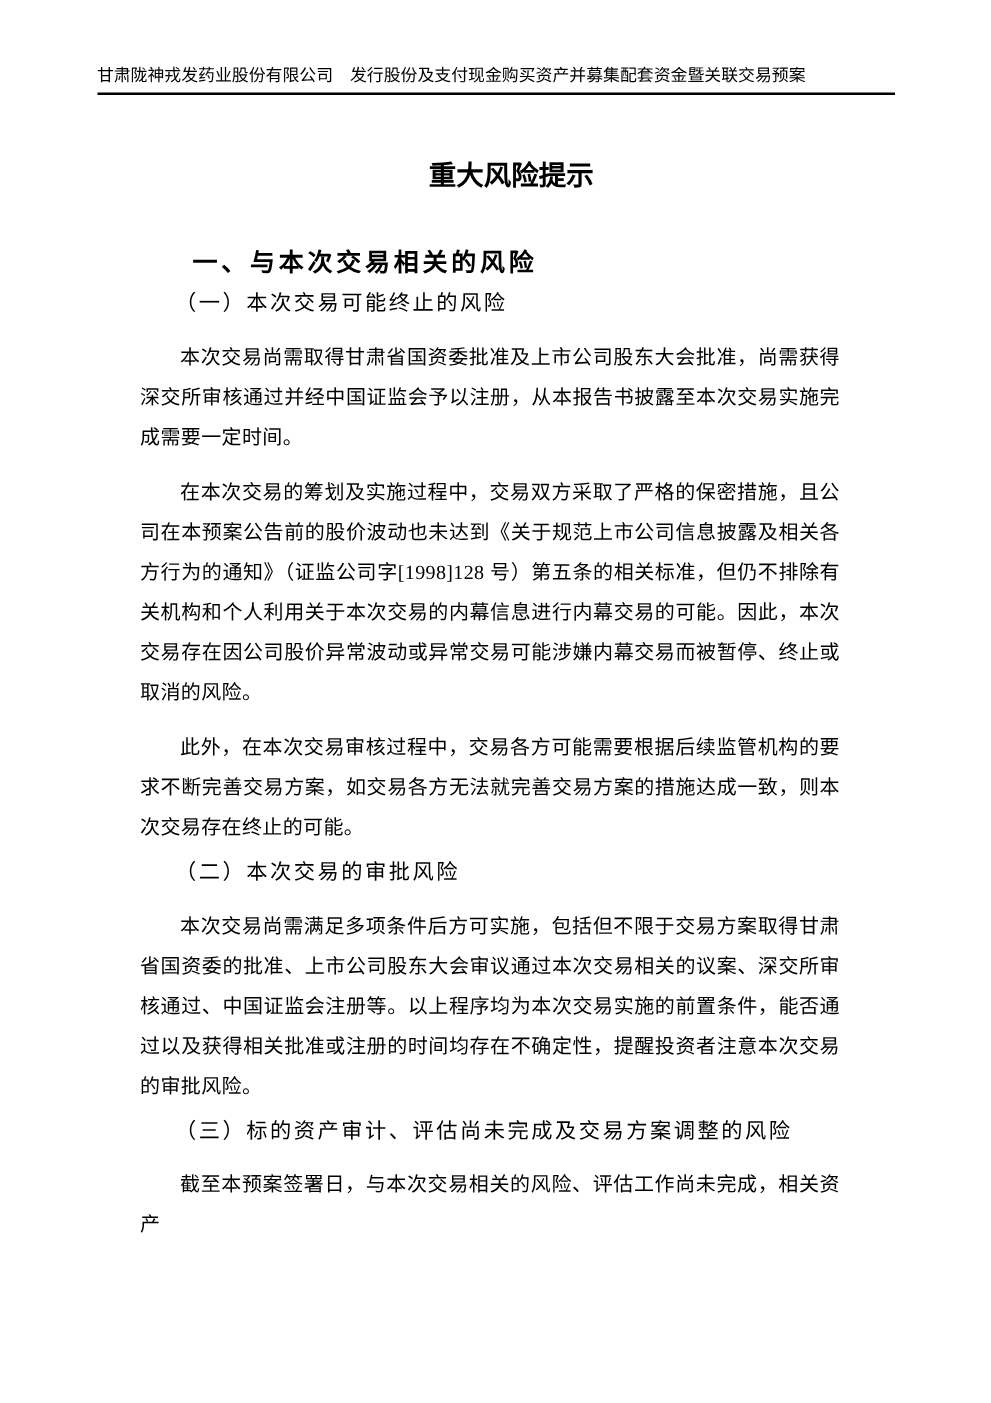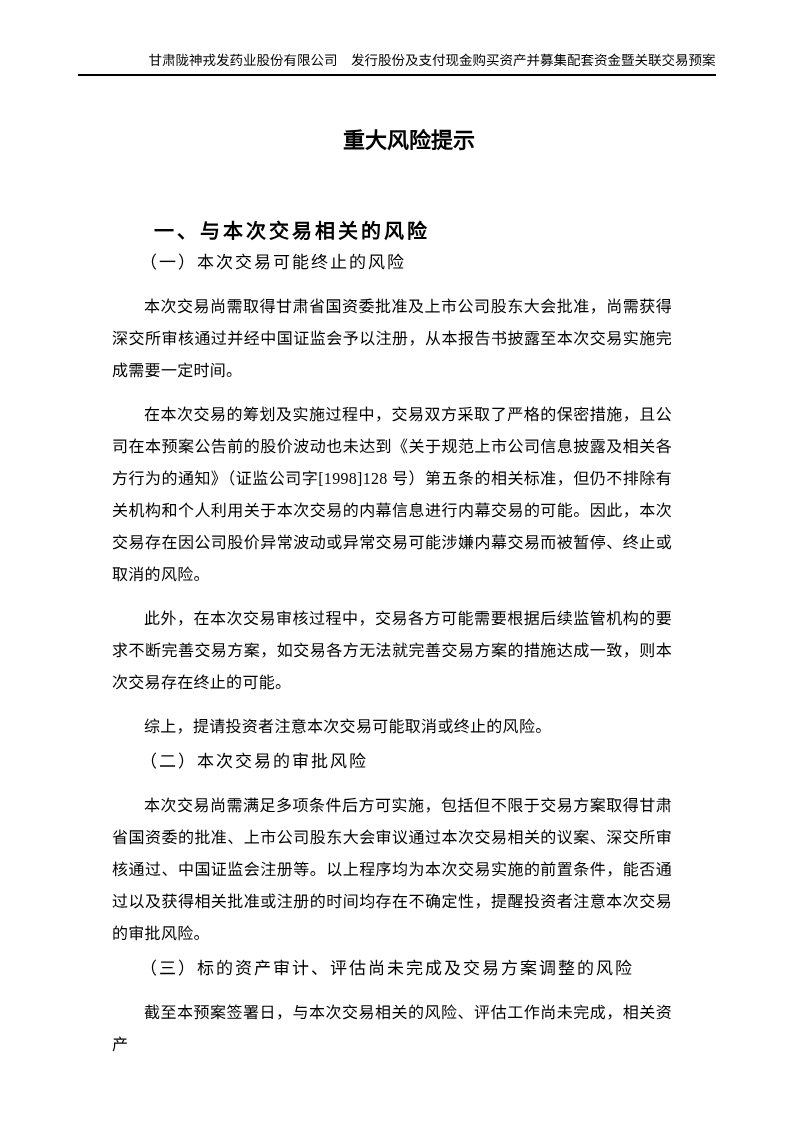--- a/index.html
+++ b/index.html
@@ -16,39 +16,39 @@
     color: #000000;
     font-family: "Liberation Serif", "DejaVu Serif", serif;
     overflow: hidden;
   }
   .page-header {
     width: 638px;
     margin: 0 auto;
     padding-top: 52px;
     padding-bottom: 5px;
     border-bottom: 2px solid #000000;
-    text-align: right;
+    text-align: left;
     font-size: 13.5px;
     line-height: 17px;
     white-space: nowrap;
   }
   .doc-title {
     margin-top: 50px;
     text-align: center;
     font-size: 22px;
     line-height: 30px;
     font-weight: bold;
     padding-left: 25px;
   }
   .content {
     width: 572px;
     margin-left: 112px;
   }
   .section-heading {
-    margin-top: 62px;
+    margin-top: 42px;
     font-size: 20px;
     line-height: 26px;
     font-weight: bold;
     letter-spacing: 3px;
     text-indent: 42px;
     font-family: "Liberation Sans", "DejaVu Sans", sans-serif;
   }
   .subhead {
     margin-top: 3px;
     font-size: 17px;
@@ -79,21 +79,20 @@
     <div class="section-heading">一、与本次交易相关的风险</div>
 
     <div class="subhead">（一）本次交易可能终止的风险</div>
 
     <p class="para">本次交易尚需取得甘肃省国资委批准及上市公司股东大会批准，尚需获得深交所审核通过并经中国证监会予以注册，从本报告书披露至本次交易实施完成需要一定时间。</p>
 
     <p class="para">在本次交易的筹划及实施过程中，交易双方采取了严格的保密措施，且公司在本预案公告前的股价波动也未达到《关于规范上市公司信息披露及相关各方行为的通知》（证监公司字[1998]128 号）第五条的相关标准，但仍不排除有关机构和个人利用关于本次交易的内幕信息进行内幕交易的可能。因此，本次交易存在因公司股价异常波动或异常交易可能涉嫌内幕交易而被暂停、终止或取消的风险。</p>
 
     <p class="para">此外，在本次交易审核过程中，交易各方可能需要根据后续监管机构的要求不断完善交易方案，如交易各方无法就完善交易方案的措施达成一致，则本次交易存在终止的可能。</p>
 
-    <p class="para">综上，提请投资者注意本次交易可能取消或终止的风险。</p>
 
     <div class="subhead">（二）本次交易的审批风险</div>
 
     <p class="para">本次交易尚需满足多项条件后方可实施，包括但不限于交易方案取得甘肃省国资委的批准、上市公司股东大会审议通过本次交易相关的议案、深交所审核通过、中国证监会注册等。以上程序均为本次交易实施的前置条件，能否通过以及获得相关批准或注册的时间均存在不确定性，提醒投资者注意本次交易的审批风险。</p>
 
     <div class="subhead">（三）标的资产审计、评估尚未完成及交易方案调整的风险</div>
 
     <p class="para">截至本预案签署日，与本次交易相关的风险、评估工作尚未完成，相关资产</p>
 
   </div>

